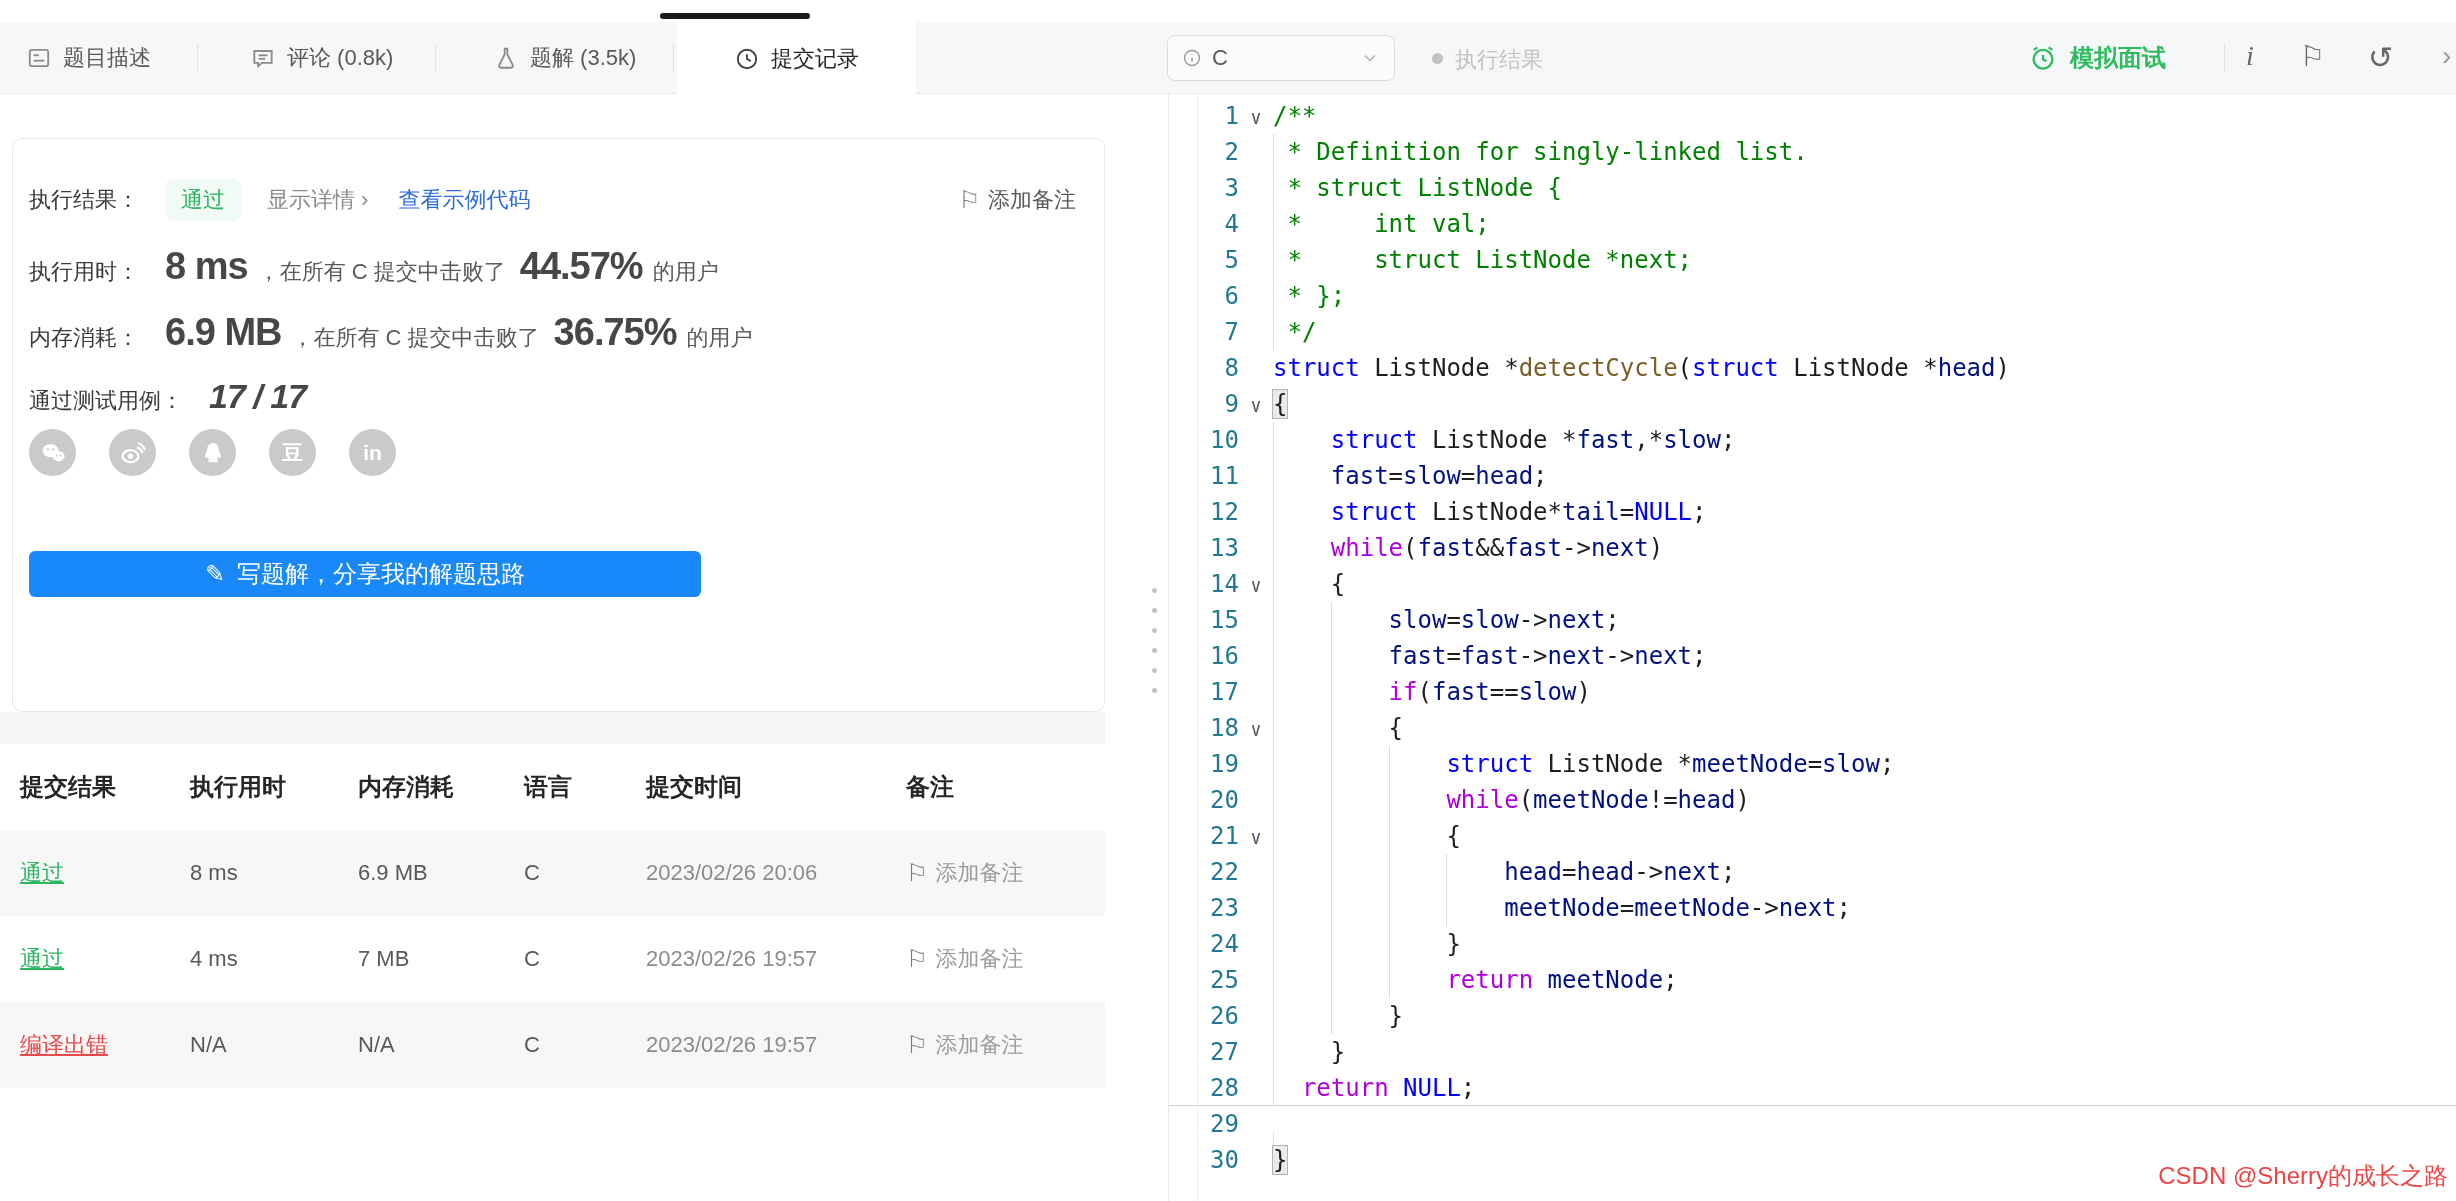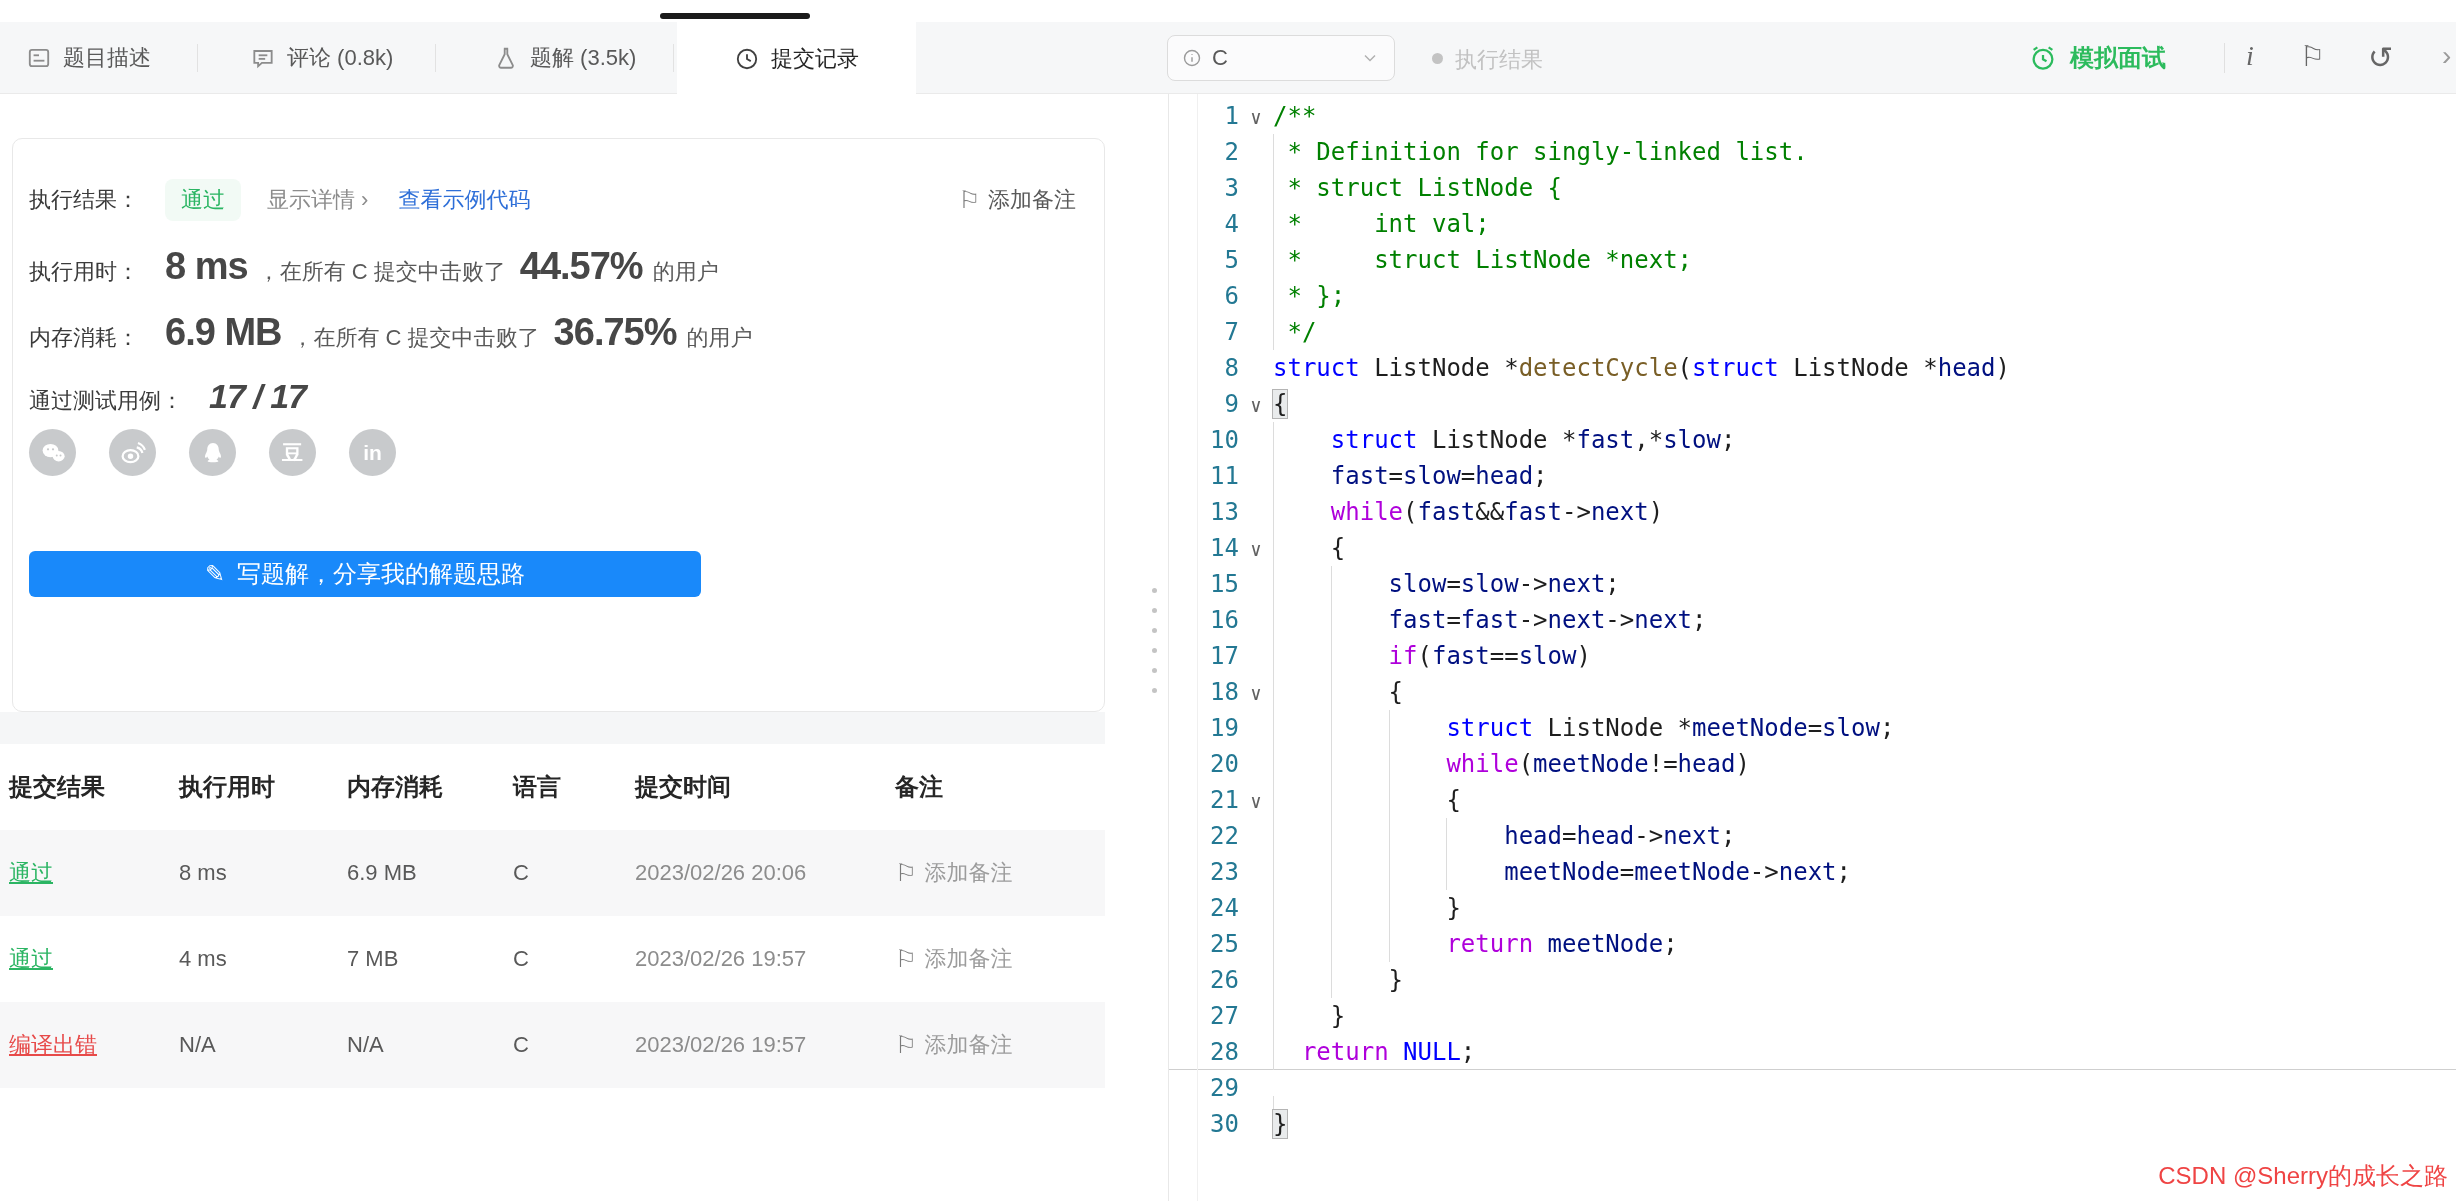--- a/index.html
+++ b/index.html
@@ -64,21 +64,21 @@
   .wbtn { margin-top:75px; margin-left:0; width:672px; height:46px; border:none;
           background:#1989fa; color:#fff; font-size:24px; border-radius:6px;
           display:flex; align-items:center; justify-content:center; gap:12px;
           cursor:pointer; font-family:inherit; }
   .wbtn .pen { font-size:24px; }
 
   
   .band { position:absolute; left:0; top:712px; width:1105px; height:32px; background:#f5f6f7; }
   .tbl { position:absolute; left:0; top:744px; width:1105px; }
   .trow { display:grid; grid-template-columns:170px 168px 166px 122px 260px 1fr;
-          align-items:center; height:86px; padding-left:9px; font-size:22px; color:#595959; }
+          align-items:center; height:86px; padding-left:20px; font-size:22px; color:#595959; }
   .thead { font-size:24px; font-weight:700; color:#262626; background:#fff; }
   .trow.odd { background:#f7f7f8; }
   .res { text-decoration:underline; cursor:pointer; }
   .res.pass { color:#2bb563; }
   .res.error { color:#e74a49; }
   .tm { color:#8c8c8c; }
   .nt { color:#9c9c9c; cursor:pointer; display:flex; align-items:center; gap:8px; }
 
   .dots { position:absolute; left:1152px; top:588px; display:flex; flex-direction:column; gap:15px; }
   .dots i { width:5px; height:5px; border-radius:50%; background:#c4c4c4; }
@@ -311,20 +311,21 @@
       <div class="cl"><span class="ln">2</span><span class="fold"></span><span class="codep"><i class="ig" style="left: 0ch;"></i><span class="c"> * Definition for singly-linked list.</span></span></div>
       <div class="cl"><span class="ln">3</span><span class="fold"></span><span class="codep"><i class="ig" style="left: 0ch;"></i><span class="c"> * struct ListNode {</span></span></div>
       <div class="cl"><span class="ln">4</span><span class="fold"></span><span class="codep"><i class="ig" style="left: 0ch;"></i><span class="c"> *     int val;</span></span></div>
       <div class="cl"><span class="ln">5</span><span class="fold"></span><span class="codep"><i class="ig" style="left: 0ch;"></i><span class="c"> *     struct ListNode *next;</span></span></div>
       <div class="cl"><span class="ln">6</span><span class="fold"></span><span class="codep"><i class="ig" style="left: 0ch;"></i><span class="c"> * };</span></span></div>
       <div class="cl"><span class="ln">7</span><span class="fold"></span><span class="codep"><i class="ig" style="left: 0ch;"></i><span class="c"> */</span></span></div>
       <div class="cl"><span class="ln">8</span><span class="fold"></span><span class="codep"><span class="k">struct</span><span class="p"> ListNode *</span><span class="f">detectCycle</span><span class="p">(</span><span class="k">struct</span><span class="p"> ListNode *</span><span class="v">head</span><span class="p">)</span></span></div>
       <div class="cl"><span class="ln">9</span><span class="fold">∨</span><span class="codep"><span class="b">{</span></span></div>
       <div class="cl"><span class="ln">10</span><span class="fold"></span><span class="codep"><i class="ig" style="left: 0ch;"></i><span class="p">    </span><span class="k">struct</span><span class="p"> ListNode *</span><span class="v">fast</span><span class="p">,*</span><span class="v">slow</span><span class="p">;</span></span></div>
       <div class="cl"><span class="ln">11</span><span class="fold"></span><span class="codep"><i class="ig" style="left: 0ch;"></i><span class="p">    </span><span class="v">fast</span><span class="p">=</span><span class="v">slow</span><span class="p">=</span><span class="v">head</span><span class="p">;</span></span></div>
+      <div class="cl"><span class="ln">12</span><span class="fold"></span><span class="codep"><i class="ig" style="left: 0ch;"></i><span class="p">    </span><span class="k">struct</span><span class="p"> ListNode*</span><span class="v">tail</span><span class="p">=</span><span class="k">NULL</span><span class="p">;</span></span></div>
       <div class="cl"><span class="ln">13</span><span class="fold"></span><span class="codep"><i class="ig" style="left: 0ch;"></i><span class="p">    </span><span class="q">while</span><span class="p">(</span><span class="v">fast</span><span class="p">&amp;&amp;</span><span class="v">fast</span><span class="p">-&gt;</span><span class="v">next</span><span class="p">)</span></span></div>
       <div class="cl"><span class="ln">14</span><span class="fold">∨</span><span class="codep"><i class="ig" style="left: 0ch;"></i><span class="p">    {</span></span></div>
       <div class="cl"><span class="ln">15</span><span class="fold"></span><span class="codep"><i class="ig" style="left: 0ch;"></i><i class="ig" style="left: 4ch;"></i><span class="p">        </span><span class="v">slow</span><span class="p">=</span><span class="v">slow</span><span class="p">-&gt;</span><span class="v">next</span><span class="p">;</span></span></div>
       <div class="cl"><span class="ln">16</span><span class="fold"></span><span class="codep"><i class="ig" style="left: 0ch;"></i><i class="ig" style="left: 4ch;"></i><span class="p">        </span><span class="v">fast</span><span class="p">=</span><span class="v">fast</span><span class="p">-&gt;</span><span class="v">next</span><span class="p">-&gt;</span><span class="v">next</span><span class="p">;</span></span></div>
       <div class="cl"><span class="ln">17</span><span class="fold"></span><span class="codep"><i class="ig" style="left: 0ch;"></i><i class="ig" style="left: 4ch;"></i><span class="p">        </span><span class="q">if</span><span class="p">(</span><span class="v">fast</span><span class="p">==</span><span class="v">slow</span><span class="p">)</span></span></div>
       <div class="cl"><span class="ln">18</span><span class="fold">∨</span><span class="codep"><i class="ig" style="left: 0ch;"></i><i class="ig" style="left: 4ch;"></i><span class="p">        {</span></span></div>
       <div class="cl"><span class="ln">19</span><span class="fold"></span><span class="codep"><i class="ig" style="left: 0ch;"></i><i class="ig" style="left: 4ch;"></i><i class="ig" style="left: 8ch;"></i><span class="p">            </span><span class="k">struct</span><span class="p"> ListNode *</span><span class="v">meetNode</span><span class="p">=</span><span class="v">slow</span><span class="p">;</span></span></div>
       <div class="cl"><span class="ln">20</span><span class="fold"></span><span class="codep"><i class="ig" style="left: 0ch;"></i><i class="ig" style="left: 4ch;"></i><i class="ig" style="left: 8ch;"></i><span class="p">            </span><span class="q">while</span><span class="p">(</span><span class="v">meetNode</span><span class="p">!=</span><span class="v">head</span><span class="p">)</span></span></div>
       <div class="cl"><span class="ln">21</span><span class="fold">∨</span><span class="codep"><i class="ig" style="left: 0ch;"></i><i class="ig" style="left: 4ch;"></i><i class="ig" style="left: 8ch;"></i><span class="p">            {</span></span></div>
       <div class="cl"><span class="ln">22</span><span class="fold"></span><span class="codep"><i class="ig" style="left: 0ch;"></i><i class="ig" style="left: 4ch;"></i><i class="ig" style="left: 8ch;"></i><i class="ig" style="left: 12ch;"></i><span class="p">                </span><span class="v">head</span><span class="p">=</span><span class="v">head</span><span class="p">-&gt;</span><span class="v">next</span><span class="p">;</span></span></div>

